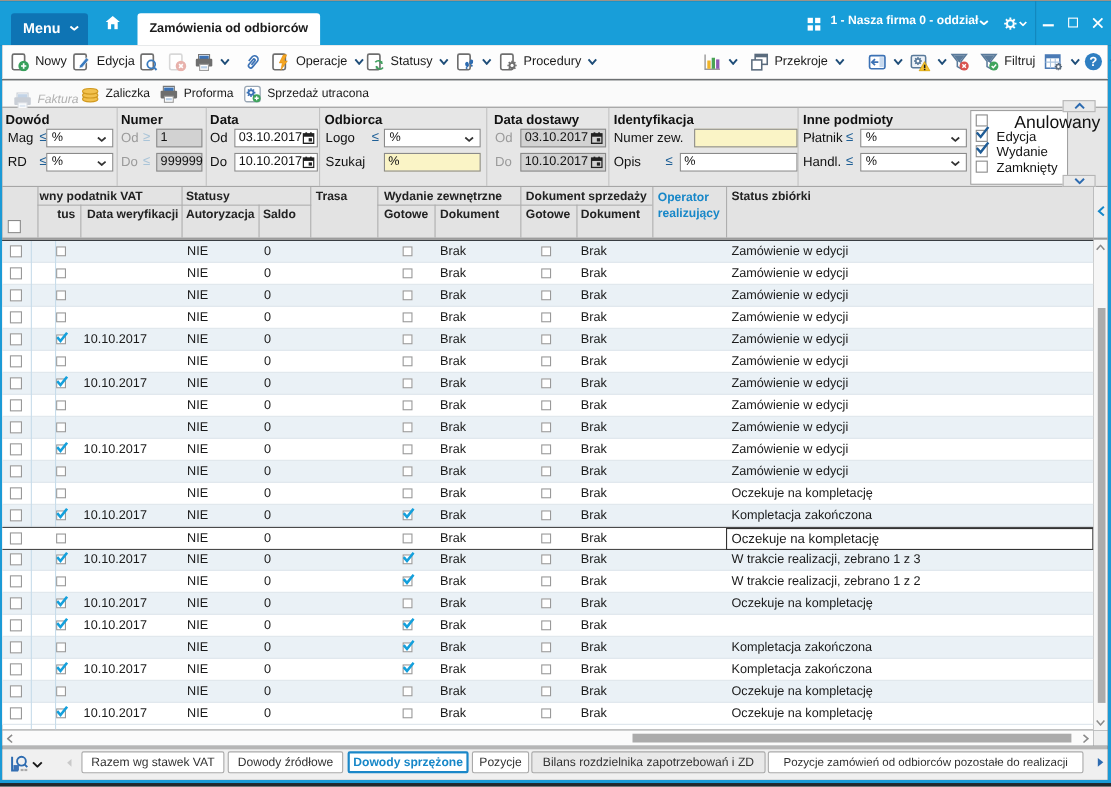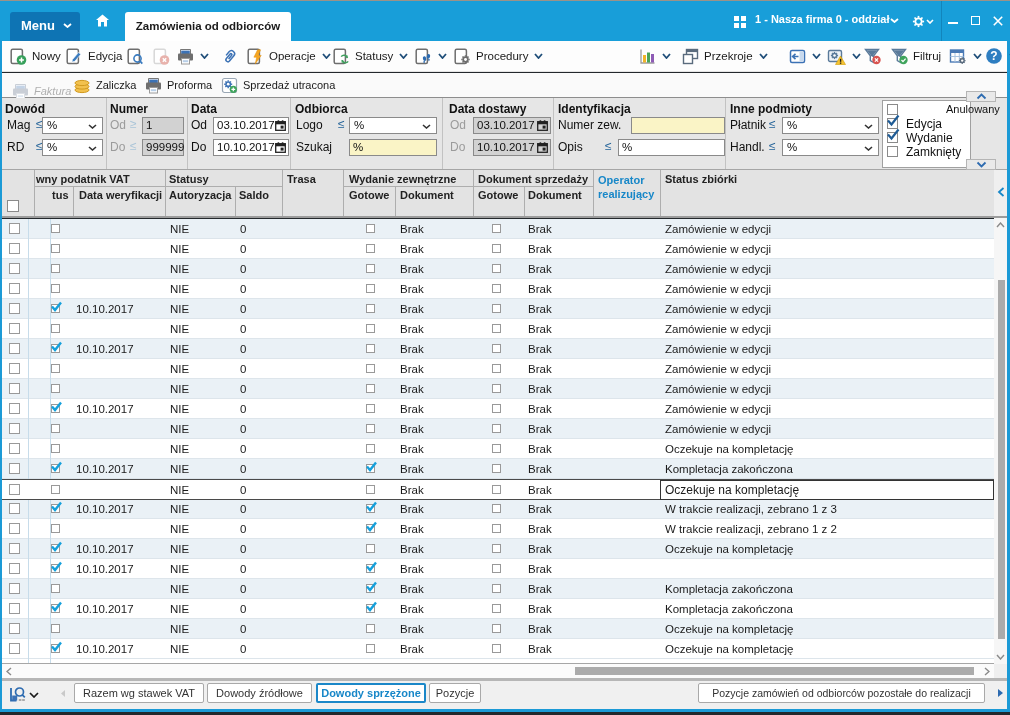--- a/index.html
+++ b/index.html
@@ -494,21 +494,21 @@
       </span></div>
     <div class="flbl" style="left:728px;top:42px;">Handl.</div>
     <div class="leq" style="left:767px;top:41px;">≤</div>
     <div class="fsel" style="left:780px;top:41px;width:97px;">%<span style="position:absolute;right:5px;top:6px;">
         <svg width="9" height="5" viewBox="0 0 9 5">
           <polyline points="1,1 4.5,4 8,1" fill="none" stroke="#333" stroke-width="1.6"></polyline>
         </svg>
       </span></div>
     <div class="abs" style="left:880px;top:2px;width:89px;height:68px;background:#fff;border:1px solid #a0a0a0;"></div>
     <div class="abs" style="left:885px;top:6px;width:11px;height:11px;border:1px solid #8a8a8a;background:#fff;"></div>
-    <div class="abs" style="left:944px;top:5px;font-size:11px;color:#111;">Anulowany</div>
+    <div class="abs" style="left:920px;top:5px;font-size:16px;color:#111;">Anulowany</div>
     <div class="abs" style="left:885px;top:20px;width:11px;height:11px;border:1px solid #8a8a8a;background:#fff;"></div>
     <div class="abs" style="left:884px;top:16px;">
       <svg width="14" height="13" viewBox="0 0 14 13">
         <path d="M2 6.5 L5.5 10.5 L12.5 1.5" fill="none" stroke="#1f5c96" stroke-width="2.2"></path>
       </svg>
     </div>
     <div class="abs" style="left:904px;top:19px;font-size:12px;color:#111;">Edycja</div>
     <div class="abs" style="left:885px;top:34px;width:11px;height:11px;border:1px solid #8a8a8a;background:#fff;"></div>
     <div class="abs" style="left:884px;top:30px;">
       <svg width="14" height="13" viewBox="0 0 14 13">
@@ -939,19 +939,20 @@
     </div>
     <div style="position:absolute;left:58px;top:8px;">
       <svg width="6" height="9" viewBox="0 0 6 9">
         <path d="M5 1 L1 4.5 L5 8 Z" fill="#c9c9c9"></path>
       </svg>
     </div>
     <div class="btab " style="left:72px;width:130px;">Razem wg stawek VAT</div>
     <div class="btab " style="left:205px;width:105px;">Dowody źródłowe</div>
     <div class="btab btabsel" style="left:314px;width:110px;">Dowody sprzężone</div>
     <div class="btab " style="left:427px;width:52px;">Pozycje</div>
+    <div class="btab btabgrey" style="left:481px;width:213px;">Bilans rozdzielnika zapotrzebowań i ZD</div>
     <div class="btab" style="left:696px;width:287px;font-size:10.5px;">Pozycje zamówień od odbiorców pozostałe do realizacji</div>
     <div style="position:absolute;left:995px;top:7px;">
       <svg width="7" height="10" viewBox="0 0 7 10">
         <path d="M1 1 L6 5 L1 9 Z" fill="#2d6bb0"></path>
       </svg>
     </div>
   </div>
 
 </body></html>

